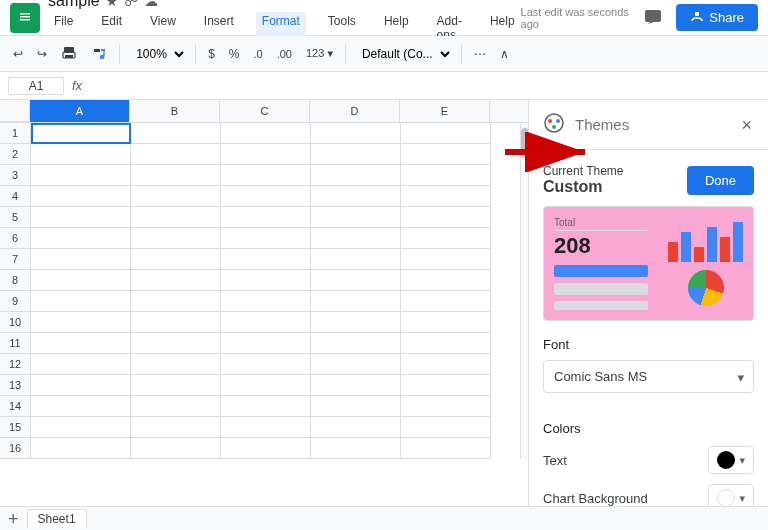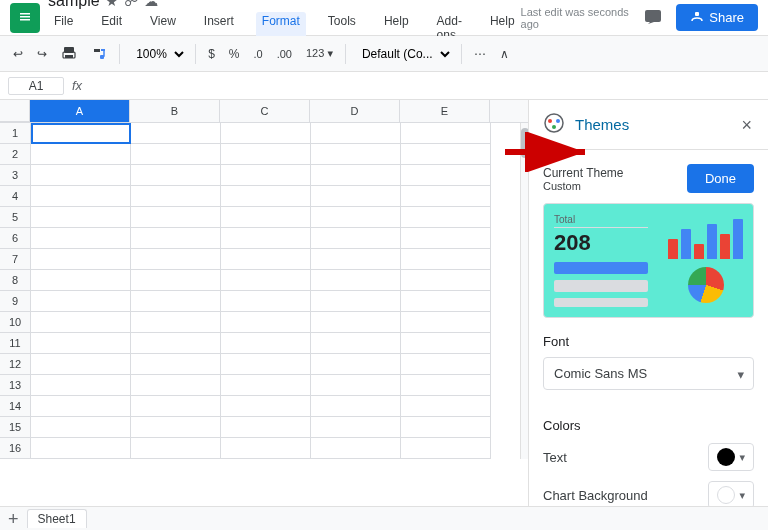--- a/index.html
+++ b/index.html
@@ -104,36 +104,36 @@
       flex-shrink: 0;
       height: 100%;
     }
     .themes-header {
       display: flex;
       align-items: center;
       padding: 12px 14px;
       border-bottom: 1px solid #e0e0e0;
     }
     .themes-icon { margin-right: 10px; }
-    .themes-title { font-size: 15px; color: #0369a1; font-weight: 500; flex: 1; }
+    .themes-title { font-size: 15px; color: #737373; font-weight: 500; flex: 1; }
     .themes-close { cursor: pointer; color: #5f6368; font-size: 18px; line-height: 1; border: none; background: transparent; padding: 2px; }
     .themes-body { padding: 14px; flex: 1; overflow-y: auto; }
     .current-theme-row { display: flex; align-items: center; justify-content: space-between; margin-bottom: 10px; }
     .current-theme-label { font-size: 12px; color: #3c4043; }
-    .current-theme-name { font-size: 11px; color: #3c4043; font-weight: 400; }
+    .current-theme-name { font-size: 16px; color: #3c4043; font-weight: 700; }
     .done-btn { background: #1a73e8; color: #ffffff; border: none; padding: 7px 18px; border-radius: 4px; font-size: 13px; cursor: pointer; font-weight: 500; }
     .theme-preview {
       border: 1px solid #dadce0;
       border-radius: 4px;
       padding: 10px;
       margin-bottom: 16px;
       display: flex;
       gap: 20px;
       align-items: center;
-      background: #5eead4;
+      background: #f9a8d4;
     }
     .theme-preview-left { flex: 1; }
     .preview-total-label { font-size: 10px; color: #5f6368; border-bottom: 1px solid #dadce0; padding-bottom: 2px; margin-bottom: 2px; }
     .preview-total-num { font-size: 22px; font-weight: bold; color: #202124; margin-bottom: 6px; }
     .preview-stripe1 { height: 12px; background: #4285f4; border-radius: 2px; margin-bottom: 3px; }
     .preview-stripe2 { height: 12px; background: #dadce0; border-radius: 2px; margin-bottom: 3px; }
     .preview-stripe3 { height: 9px; background: #dadce0; border-radius: 2px; }
     .preview-pie { width: 36px; height: 36px; border-radius: 50%; background: conic-gradient(#ea4335 0% 30%, #fbbc04 30% 55%, #4285f4 55% 75%, #34a853 75% 100%); }
     .theme-preview-right { display: flex; flex-direction: column; align-items: center; gap: 8px; }
 

